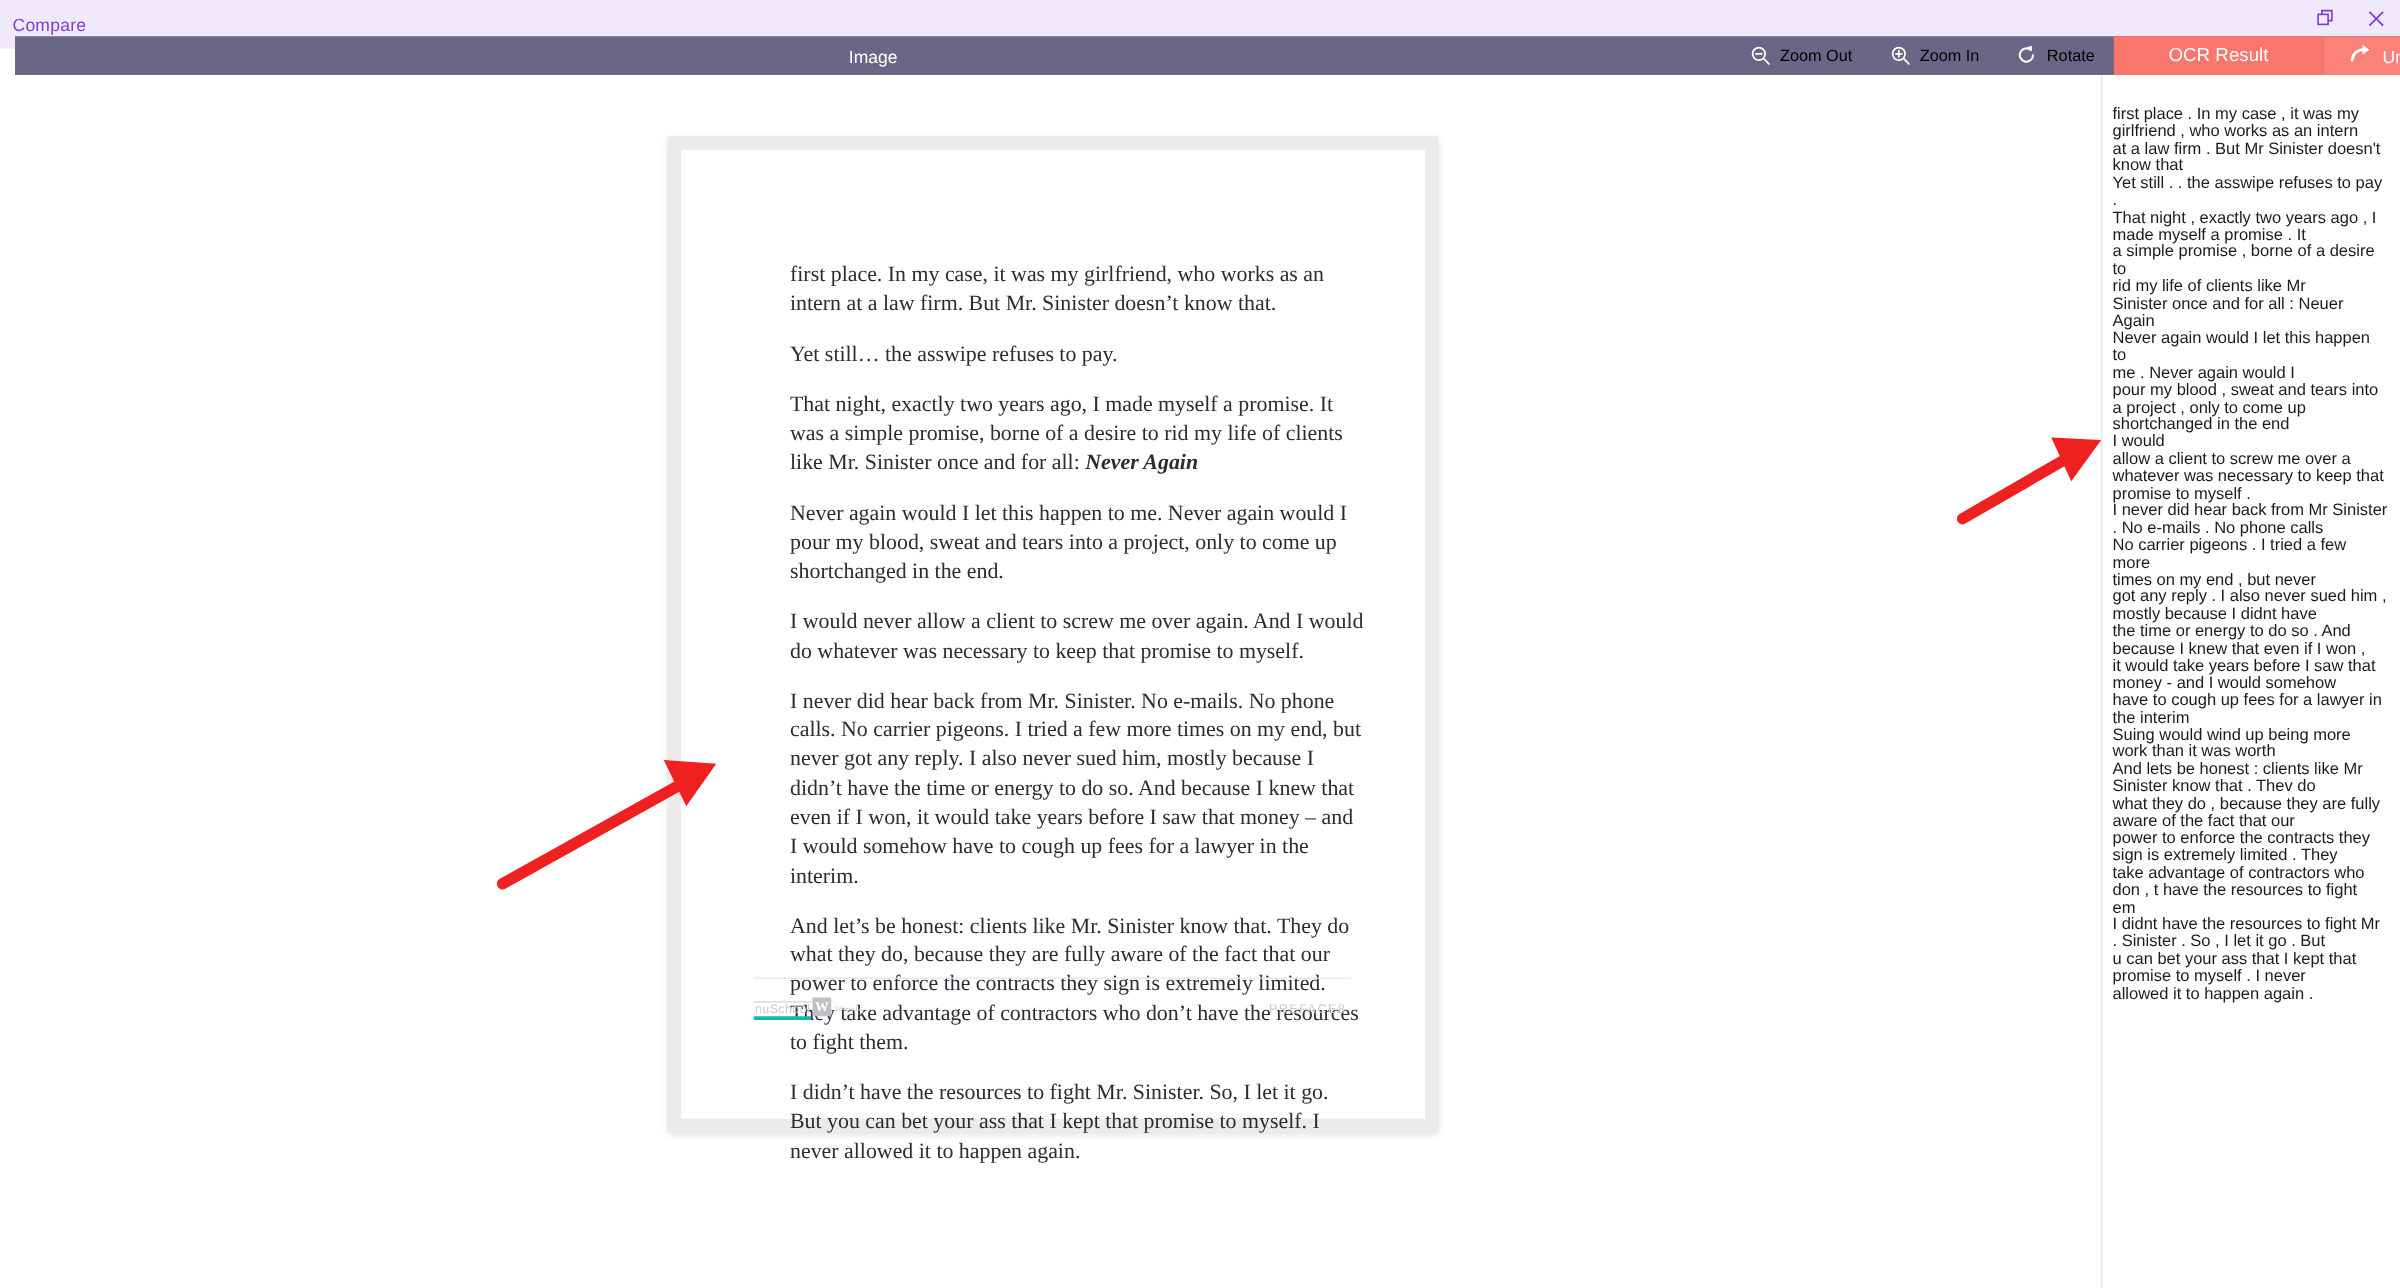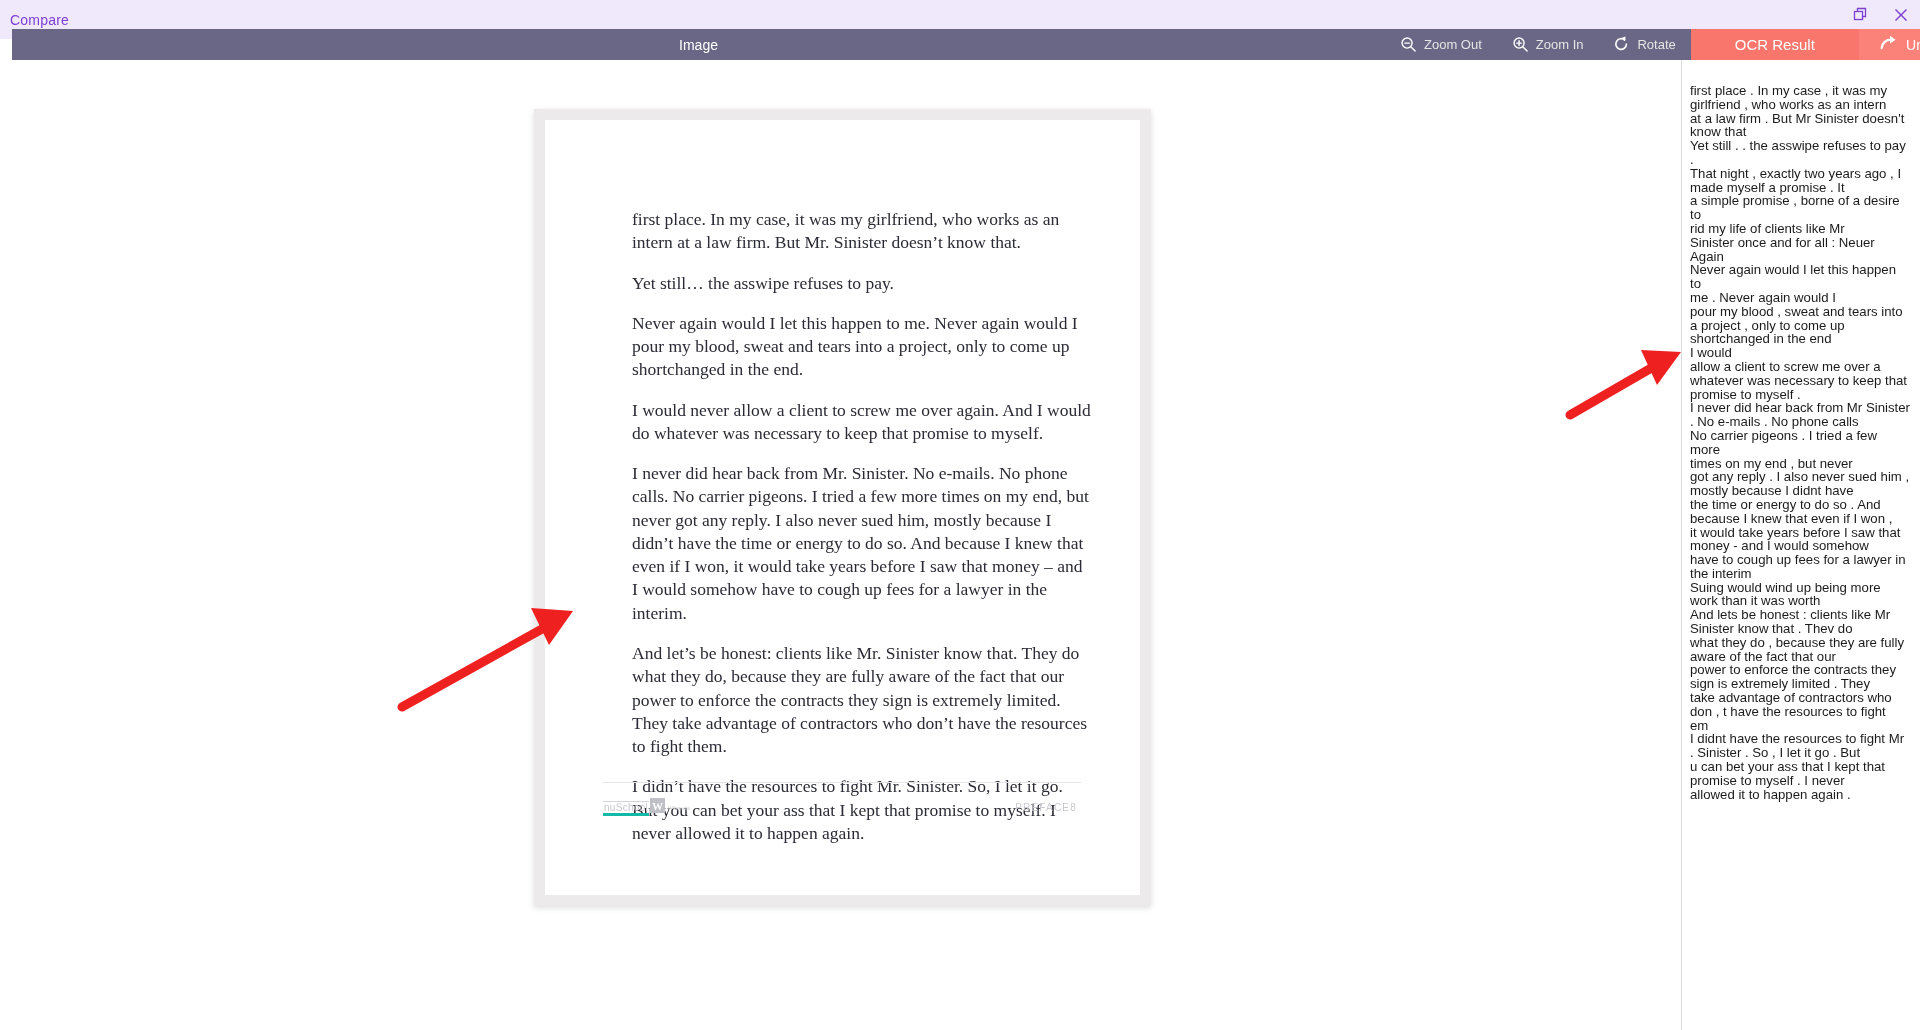--- a/index.html
+++ b/index.html
@@ -50,21 +50,21 @@
   .tb-image-label {
     font-size: 14px; color: #ffffff;
     position: absolute; left: 50%; transform: translateX(-50%);
   }
   .tb-tools {
     display: flex; align-items: stretch;
   }
   .tb-btn {
     display: flex; align-items: center; gap: 7px;
     padding: 0 15px;
-    color: #e5e5e5; font-size: 13px;
+    color: #000000; font-size: 13px;
     cursor: pointer; white-space: nowrap;
   }
   .tb-btn .ic { display: flex; align-items: center; }
   .tb-btn .ic svg { display: block; }
   .tb-ocr {
     background: #f9766c;
     display: flex; align-items: center; justify-content: center;
     width: 168px;
     color: #ffffff; font-size: 15px;
     cursor: pointer;
@@ -274,20 +274,21 @@
 <div class="body-area">
 
   <div class="image-pane">
 
     <div class="page-frame">
       <div class="page-sheet">
 
         <div class="page-text">
           <p>first place. In my case, it was my girlfriend, who works as an intern at a law firm. But Mr. Sinister doesn’t know that.</p>
           <p>Yet still… the asswipe refuses to pay.</p>
+          <p><span>That night, exactly two years ago, I made myself a promise. It was a simple promise, borne of a desire to rid my life of clients like Mr. Sinister once and for all: </span><span class="bolditalic">Never Again</span></p>
           <p>Never again would I let this happen to me. Never again would I pour my blood, sweat and tears into a project, only to come up shortchanged in the end.</p>
           <p>I would never allow a client to screw me over again. And I would do whatever was necessary to keep that promise to myself.</p>
           <p>I never did hear back from Mr. Sinister. No e-mails. No phone calls. No carrier pigeons. I tried a few more times on my end, but never got any reply. I also never sued him, mostly because I didn’t have the time or energy to do so. And because I knew that even if I won, it would take years before I saw that money – and I would somehow have to cough up fees for a lawyer in the interim.</p>
           <p>And let’s be honest: clients like Mr. Sinister know that. They do what they do, because they are fully aware of the fact that our power to enforce the contracts they sign is extremely limited. They take advantage of contractors who don’t have the resources to fight them.</p>
           <p>I didn’t have the resources to fight Mr. Sinister. So, I let it go. But you can bet your ass that I kept that promise to myself. I never allowed it to happen again.</p>
         </div>
 
         <div class="page-footer-rule"></div>
 
         <div class="page-footer">

